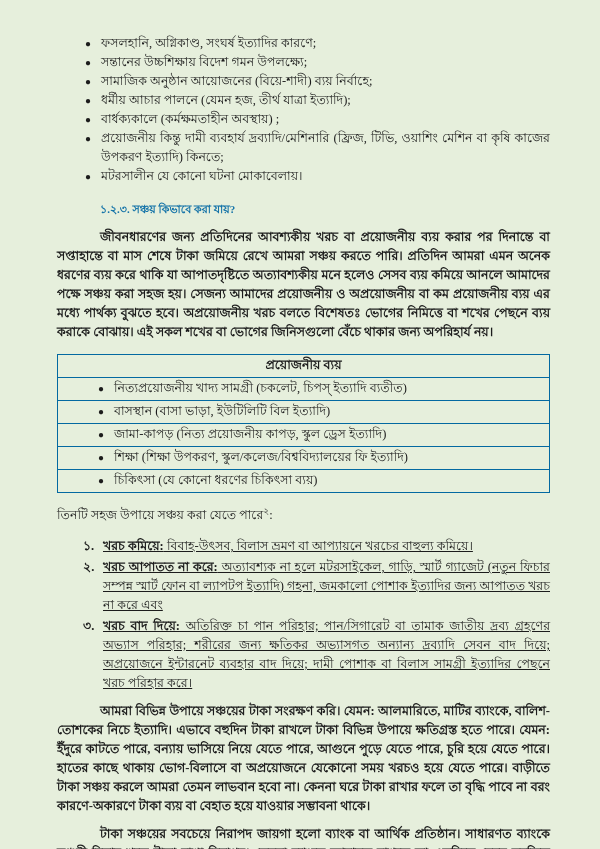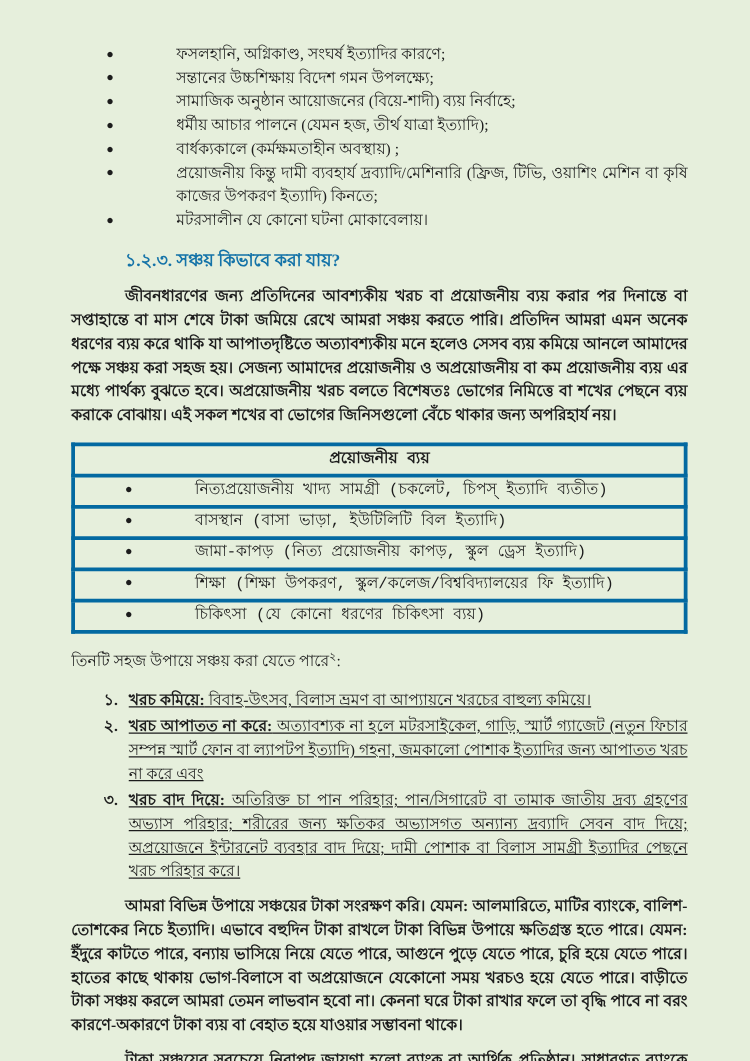--- a/index.html
+++ b/index.html
@@ -13,50 +13,49 @@
     overflow: hidden;
   }
   .page { padding: 34px 50px 0 57px; }
 
   
   .bullet-row { display: flex; align-items: flex-start; }
   .b-marker {
     width: 16px; margin-left: 28px; flex: 0 0 auto;
     font-size: 10px; line-height: 19px;
   }
-  .b-text { flex: 1; text-align: justify; margin-left: 40px; }
+  .b-text { flex: 1; text-align: justify; }
 
   
   .sec-heading {
     color: #1473a8;
     font-weight: bold;
-    font-size: 14px;
+    font-size: 11px;
     margin: 14px 0 0 43px;
     line-height: 19px;
   }
 
   
   .para {
     text-align: justify;
     text-indent: 43px;
     margin: 9px 0 0 0;
     font-weight: bold;
   }
 
   
   table.expense {
     width: 100%;
     border-collapse: collapse;
     margin-top: 12px;
   }
   table.expense td {
-    border: 3px solid #0369a1;
+    border: 1px solid #0369a1;
     padding: 1px 6px 2px 6px;
     height: 17px;
-    font-family: Liberation Mono, monospace;
   }
   .tbl-header { font-weight: bold; text-align: center; }
   .tbl-cell { display: flex; align-items: flex-start; }
   .tbl-cell .b-marker { margin-left: 34px; }
 
   
   .num-intro { margin: 13px 0 12px 0; }
   .num-row { display: flex; align-items: flex-start; margin-top: 2px; }
   .n-marker {
     width: 20px; margin-left: 26px; flex: 0 0 auto;

